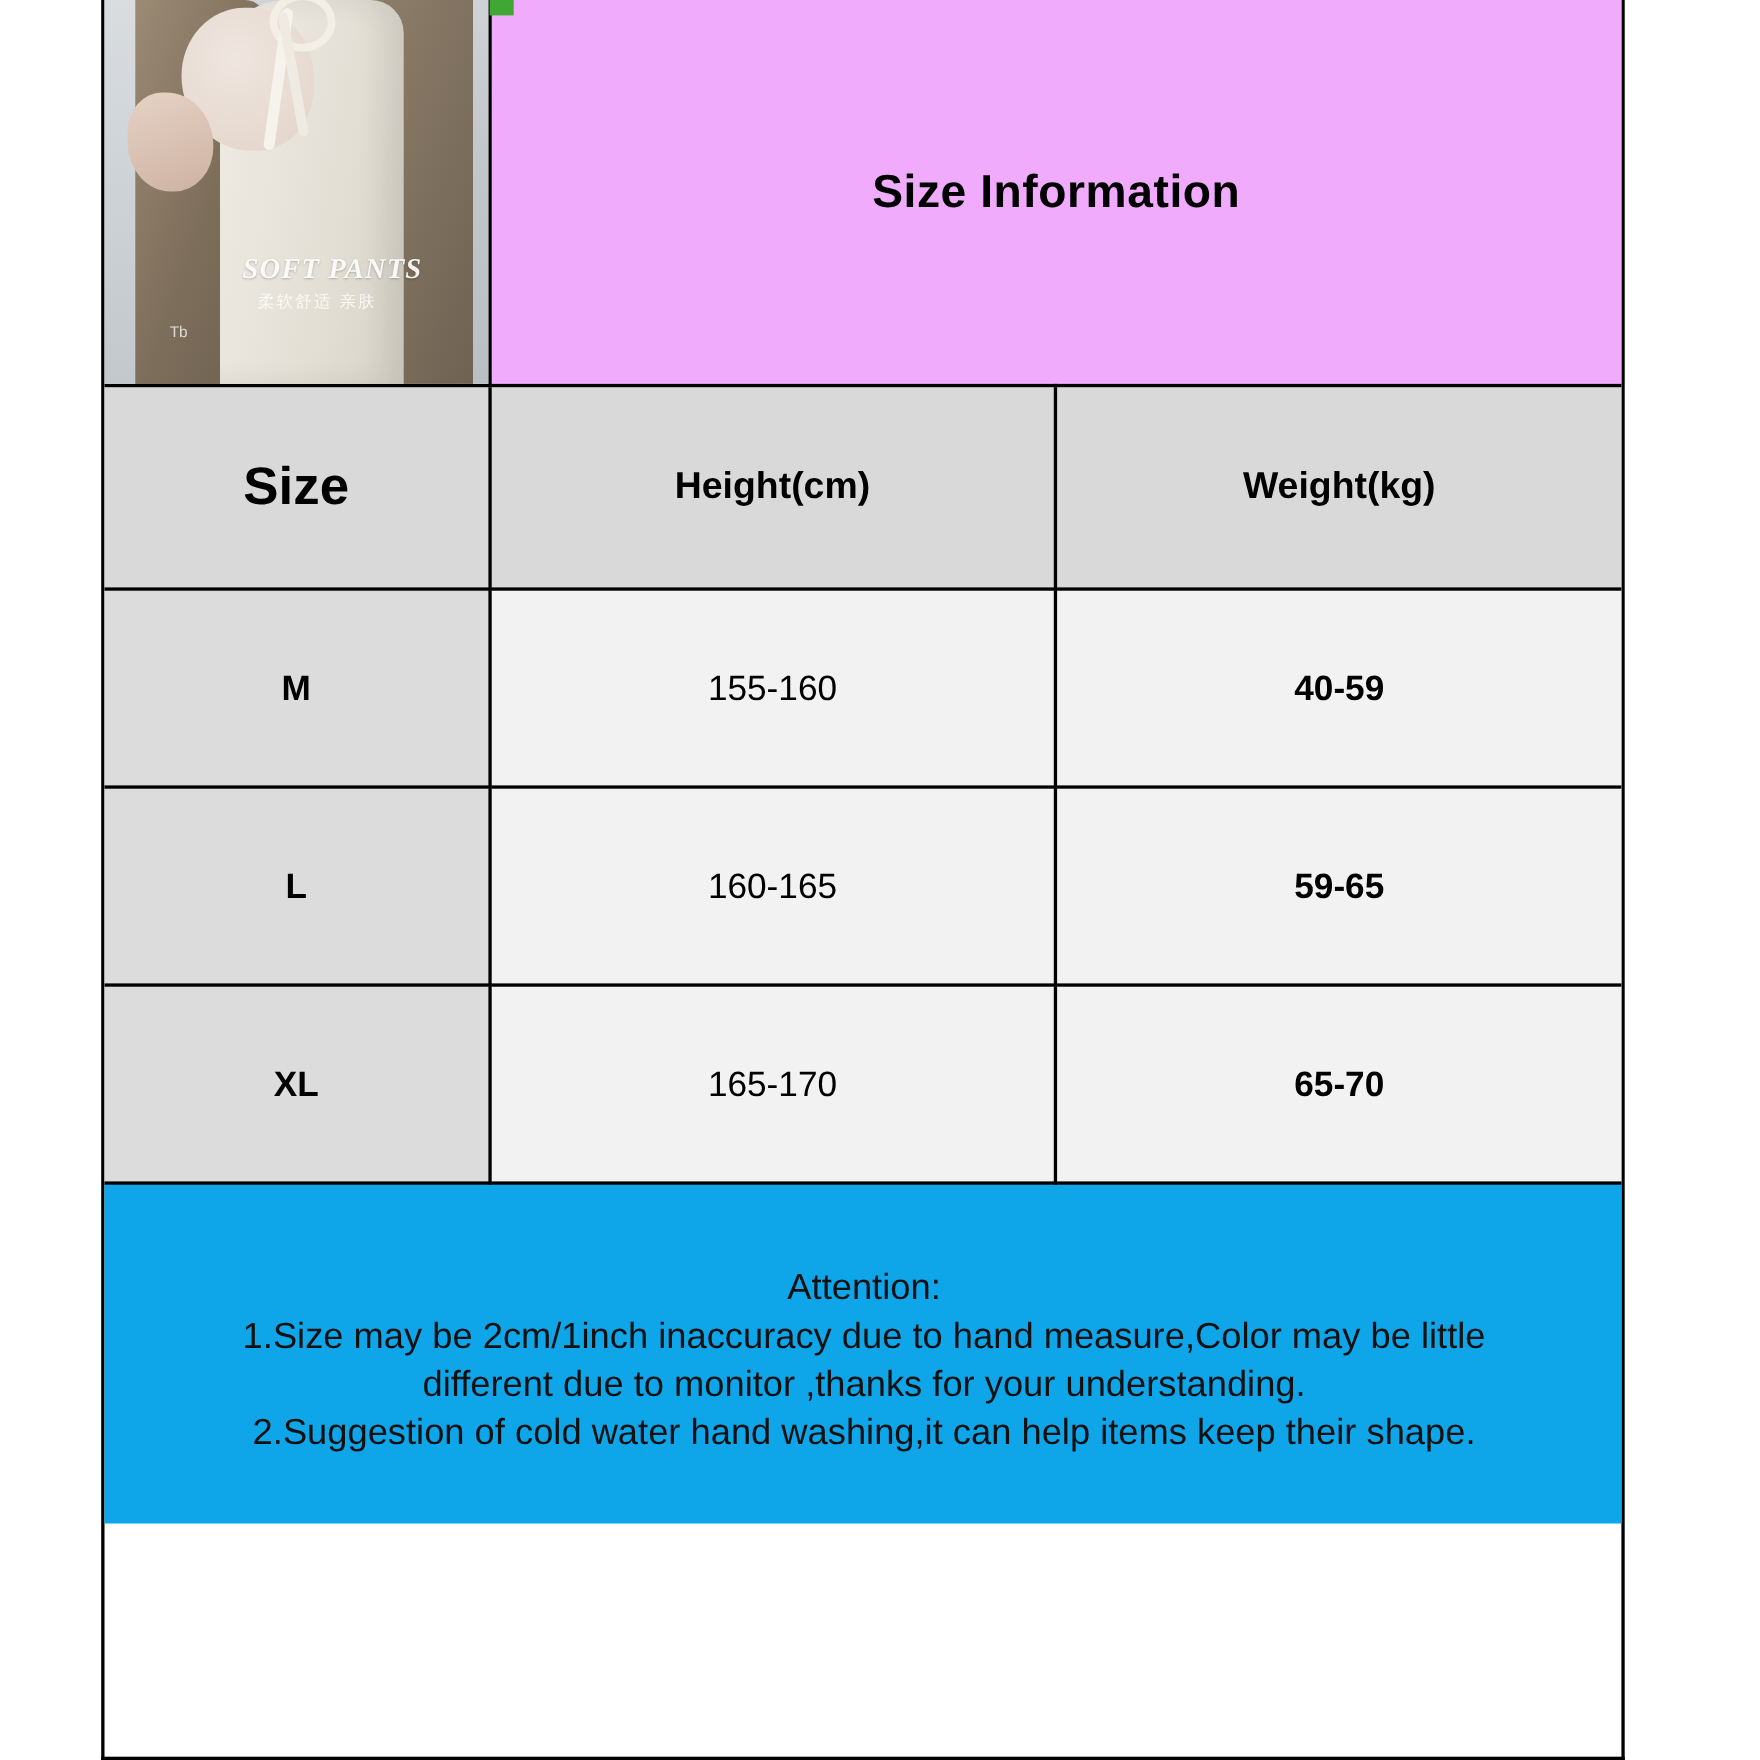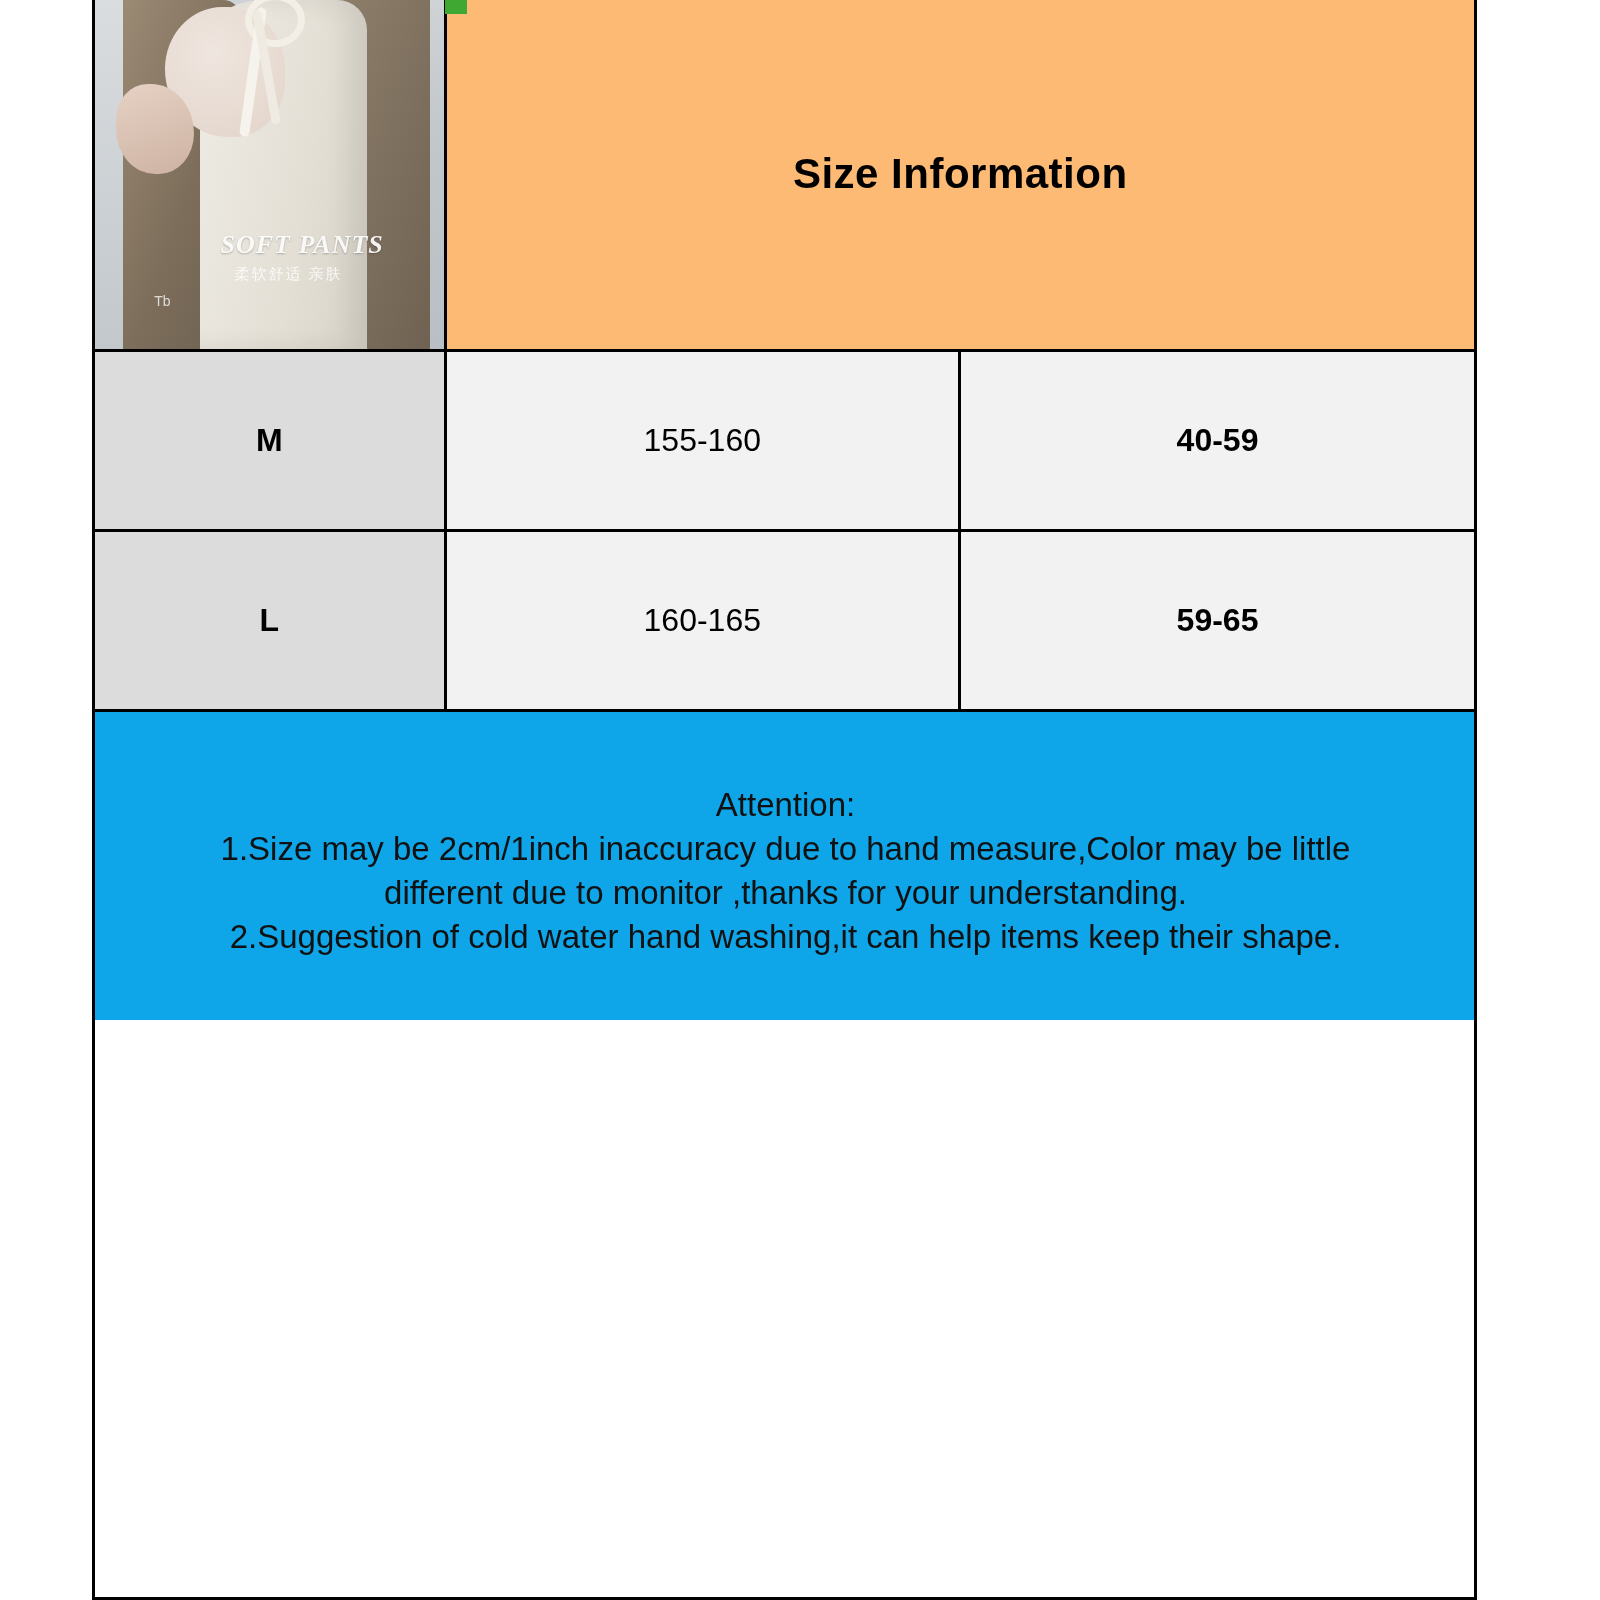--- a/index.html
+++ b/index.html
@@ -54,21 +54,21 @@
     border-left: none !important;
     position: relative;
     overflow: hidden;
     background: #ffffff;
     margin-left: 40px;
   }
 
   .title-cell {
     border-top: none !important;
     border-right: none !important;
-    background: #fdba74;
+    background: #f0abfc;
     font-size: 42px;
     font-weight: bold;
     letter-spacing: 0.5px;
   }
 
   
   .hdr {
     background: #d9d9d9;
     height: 185px;
   }
@@ -242,33 +242,43 @@
               <div class="tie"></div>
               <div class="tie2"></div>
               <div class="photo-caption">SOFT PANTS</div>
               <div class="photo-subcaption">柔软舒适 亲肤</div>
               <div class="photo-mark">Tb</div>
             </div>
           </td>
           <td class="title-cell" colspan="2">Size Information</td>
         </tr>
 
+        <tr class="hdr">
+          <td class="hdr-size">Size</td>
+          <td class="hdr-txt">Height(cm)</td>
+          <td class="hdr-txt last">Weight(kg)</td>
+        </tr>
 
         <tr class="data-row">
           <td class="cell-size">M</td>
           <td class="cell-val">155-160</td>
           <td class="cell-val last">40-59</td>
         </tr>
 
         <tr class="data-row">
           <td class="cell-size">L</td>
           <td class="cell-val">160-165</td>
           <td class="cell-val last">59-65</td>
         </tr>
 
+        <tr class="data-row">
+          <td class="cell-size">XL</td>
+          <td class="cell-val">165-170</td>
+          <td class="cell-val last">65-70</td>
+        </tr>
 
 
         <tr>
           <td class="attention-cell" colspan="3">
             <div class="attention-line">Attention:</div>
             <div class="attention-line">1.Size may be 2cm/1inch inaccuracy due to hand measure,Color may be little</div>
             <div class="attention-line">different due to monitor ,thanks for your understanding.</div>
             <div class="attention-line">2.Suggestion of cold water hand washing,it can help items keep their shape.</div>
           </td>
         </tr>

